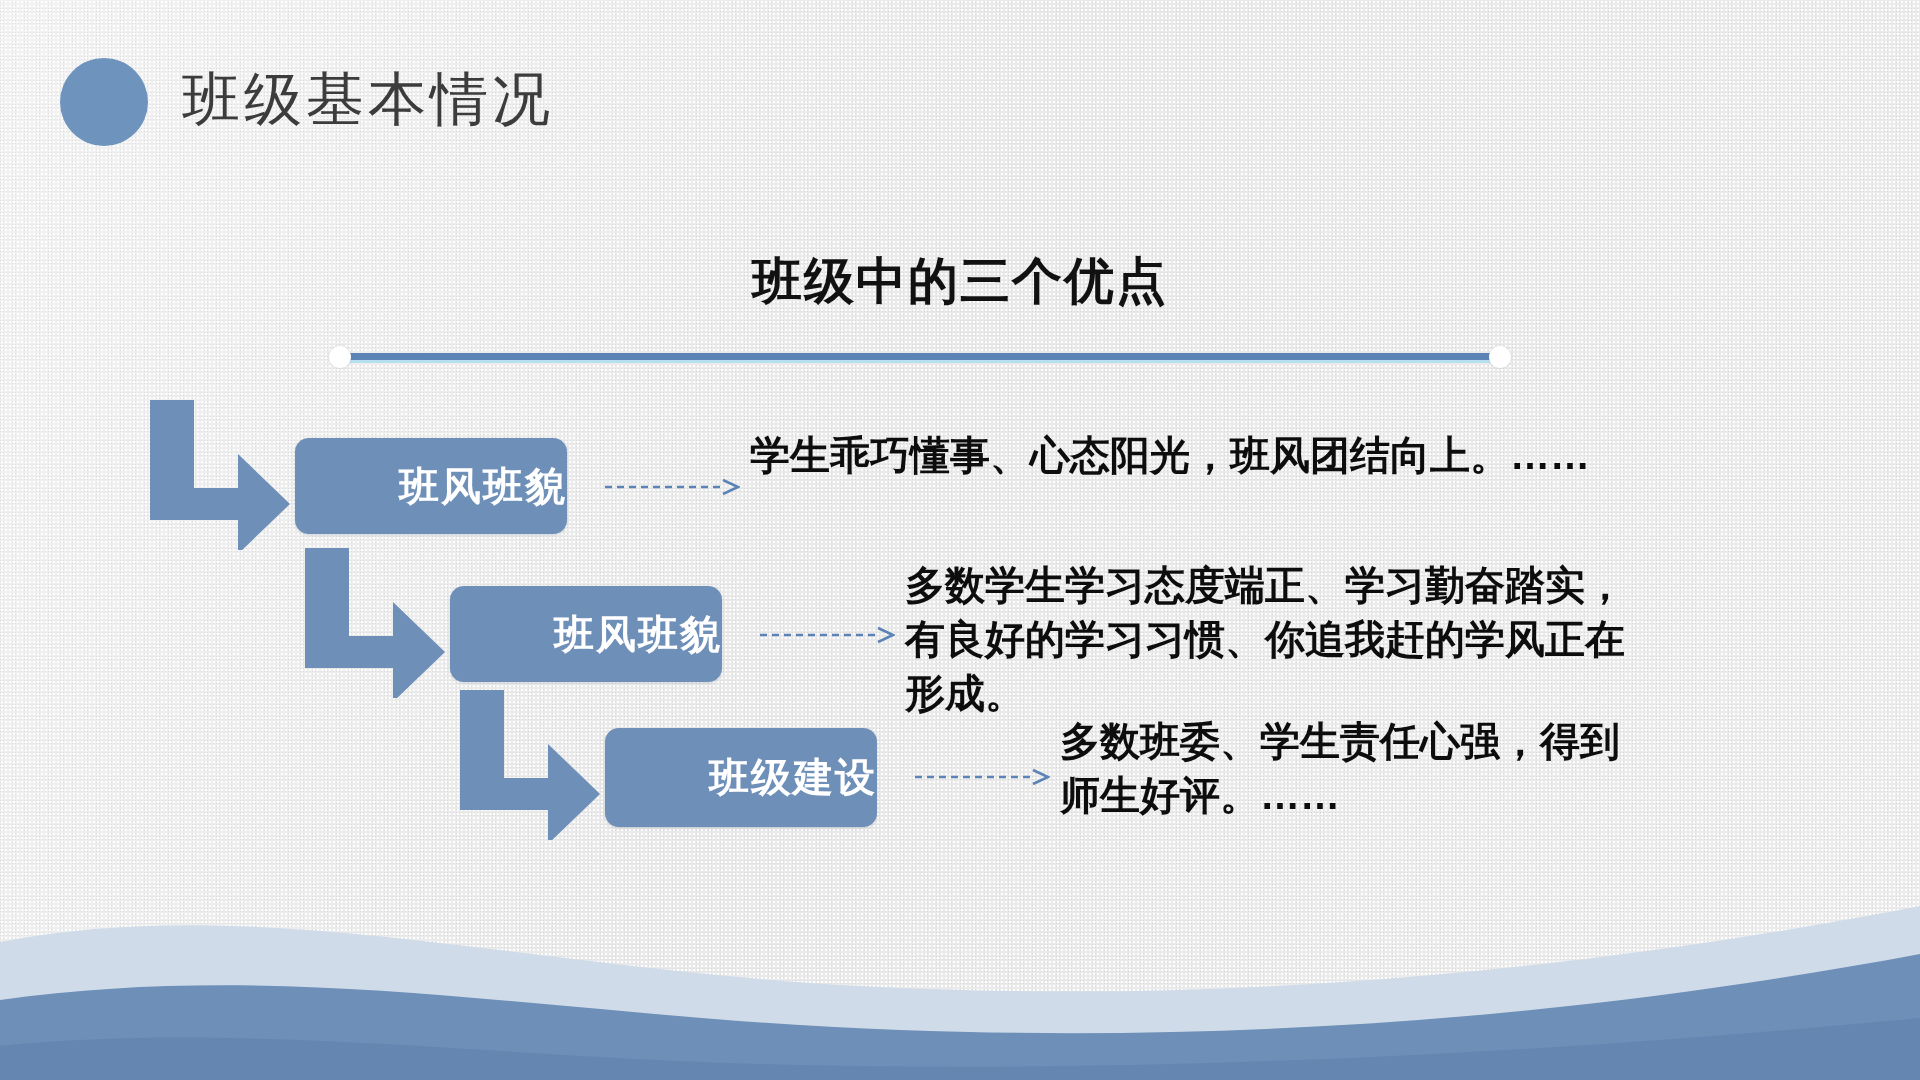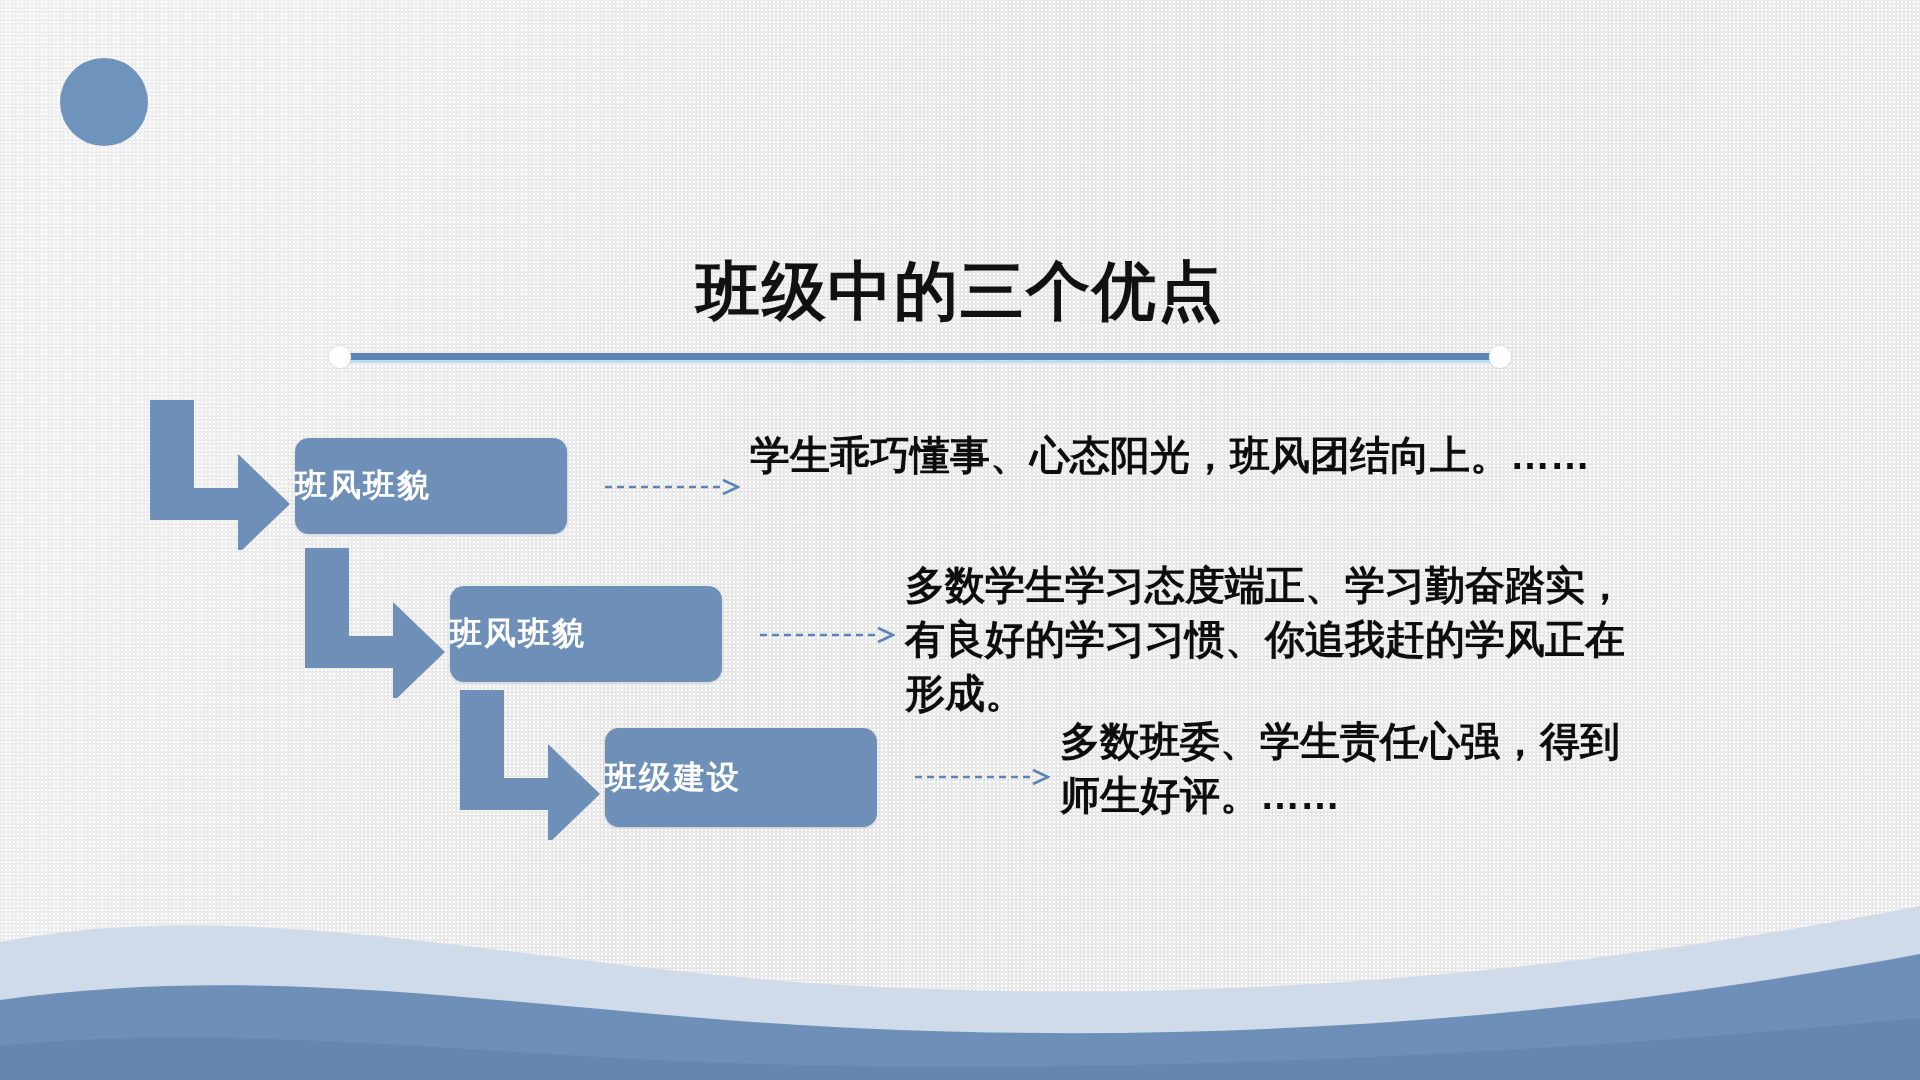--- a/index.html
+++ b/index.html
@@ -53,21 +53,21 @@
     white-space: nowrap;
   }
 
   
   .section-heading {
     position: absolute;
     left: 0;
     top: 248px;
     width: 1920px;
     text-align: center;
-    font-size: 64px;
+    font-size: 50px;
     font-weight: bold;
     letter-spacing: 2px;
     color: #111111;
     white-space: nowrap;
   }
 
   .divider {
     position: absolute;
     left: 340px;
     top: 353px;
@@ -110,26 +110,26 @@
     position: absolute;
     left: 0;
     top: 0;
   }
 
   .chip {
     position: absolute;
     background: #6e8fb8;
     border-radius: 14px;
     color: #ffffff;
-    font-size: 32px;
+    font-size: 40px;
     font-weight: bold;
     letter-spacing: 2px;
     display: flex;
     align-items: center;
-    justify-content: flex-start;
+    justify-content: flex-end;
     white-space: nowrap;
     box-shadow: 0 1px 3px rgba(90,110,140,0.25);
   }
 
   .dashed {
     position: absolute;
   }
 
   .desc {
     position: absolute;
@@ -168,20 +168,21 @@
     height: 230px;
   }
 </style>
 </head>
 <body>
 
 <div id="slide">
 
   <div class="header">
     <div class="header-dot"></div>
+    <div class="header-title">班级基本情况</div>
   </div>
 
   <div class="section-heading">班级中的三个优点</div>
 
   <div class="divider">
     <div class="divider-line"></div>
     <div class="divider-glow"></div>
     <div class="divider-dot left"></div>
     <div class="divider-dot right"></div>
   </div>

